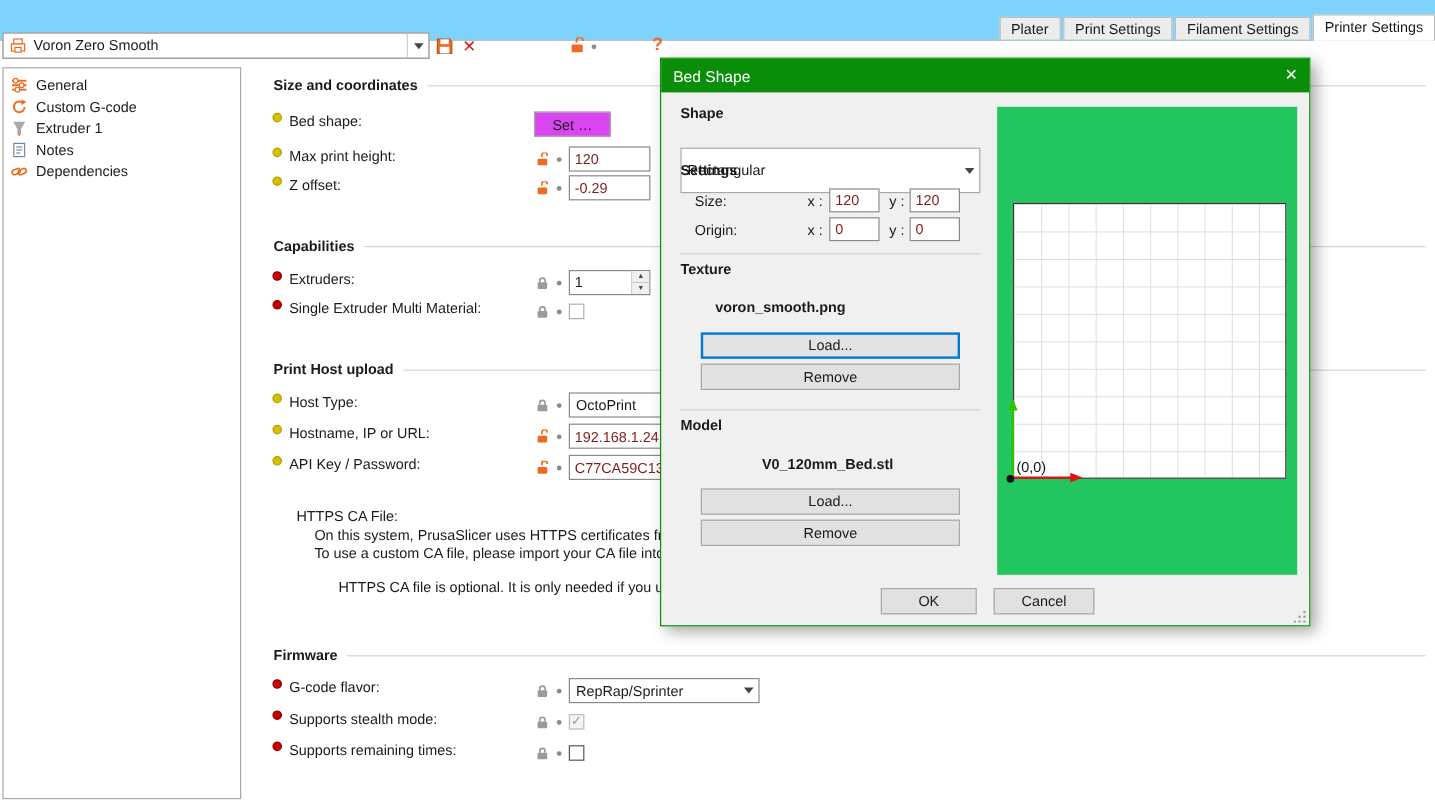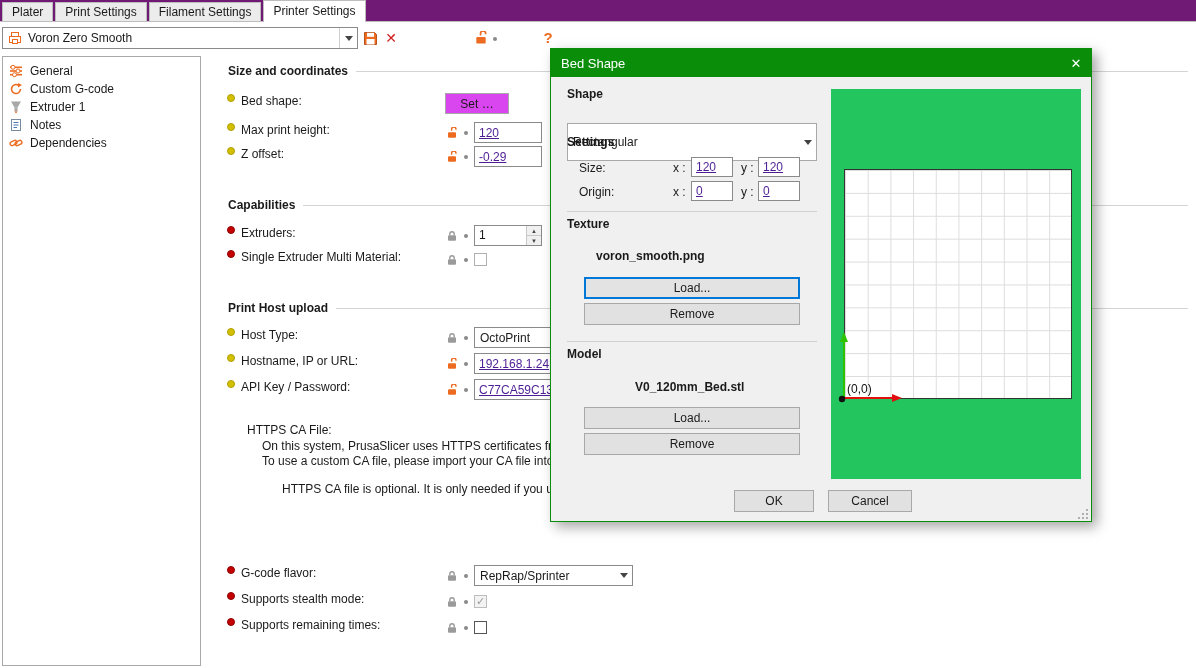--- a/index.html
+++ b/index.html
@@ -1,21 +1,21 @@
 <!DOCTYPE html>
 <html><head>
 <meta charset="utf-8">
 <style>
   html,body{margin:0;padding:0;background:#fff;}
   #app{position:relative;width:1196px;height:668px;background:#fff;overflow:hidden;
        font-family:"Liberation Sans","DejaVu Sans",sans-serif;font-size:12px;color:#1a1a1a;}
   .abs{position:absolute;}
   
-  .tabbar{position:absolute;left:0;top:0;width:1196px;height:22px;background:#701a75;
-          border-bottom:1px solid #bdbdbd;display:flex;align-items:flex-end;box-sizing:border-box;}
+  .tabbar{position:absolute;left:0;top:0;width:1196px;height:34px;background:#7dd3fc;
+          border-bottom:1px solid #bdbdbd;display:flex;align-items:flex-end;box-sizing:border-box;justify-content:flex-end;}
   .tab{height:18px;line-height:18px;padding:0 9px;background:#ececec;border:1px solid #bdbdbd;
        border-bottom:none;margin-left:2px;cursor:default;white-space:nowrap;}
   .tab.active{height:21px;line-height:21px;background:#fff;margin-bottom:-1px;z-index:3;position:relative;}
   
   .combo{background:#fff;border:1px solid #8a8a8a;display:flex;align-items:center;box-sizing:border-box;}
   .combo .txt{flex:1;padding:0 5px;white-space:nowrap;overflow:hidden;}
   .combo .arrowbox{width:17px;align-self:stretch;display:flex;align-items:center;justify-content:center;border-left:1px solid #d0d0d0;}
   .tri-down{width:0;height:0;border-left:4px solid transparent;border-right:4px solid transparent;border-top:5px solid #444;}
   .toolicon{position:absolute;display:flex;align-items:center;justify-content:center;}
   
@@ -26,21 +26,21 @@
   
   .section-head{position:absolute;display:flex;align-items:center;gap:8px;font-weight:bold;}
   .section-head .rule{flex:1;height:1px;background:#d4d4d4;}
   .rowlabel{position:absolute;display:flex;align-items:flex-start;gap:6px;height:20px;white-space:nowrap;}
   .bullet{width:8px;height:8px;border-radius:50%;display:inline-block;}
   .bullet.yellow{background:#d3c000;border:1px solid #b0a000;box-sizing:border-box;}
   .bullet.red{background:#c40000;border:1px solid #8f0000;box-sizing:border-box;}
   .lockgrp{position:absolute;display:flex;align-items:center;gap:6px;height:20px;}
   .dot{width:4px;height:4px;border-radius:50%;background:#8a8a8a;display:inline-block;}
   .tinput{position:absolute;border:1px solid #8a8a8a;background:#fff;box-sizing:border-box;
-          font:inherit;padding:0 4px;color:#4c1d95;text-decoration:underline;}
+          font:inherit;padding:0 4px;color:#7f1d1d;}
   .btn{position:absolute;display:flex;align-items:center;justify-content:center;background:#d946ef;
        border:1px solid #a8a8a8;box-sizing:border-box;cursor:default;white-space:nowrap;}
   .checkbox{position:absolute;width:13px;height:13px;background:#fff;border:1px solid #8a8a8a;
             box-sizing:border-box;display:flex;align-items:center;justify-content:center;font-size:11px;line-height:1;}
   .checkbox.disabled{background:#f3f3f3;border-color:#bdbdbd;color:#9a9a9a;}
   .spin{position:absolute;display:flex;border:1px solid #8a8a8a;background:#fff;box-sizing:border-box;}
   .spin .val{flex:1;padding:2px 4px;}
   .spin .btns{width:14px;display:flex;flex-direction:column;border-left:1px solid #c8c8c8;}
   .spin .btns div{flex:1;display:flex;align-items:center;justify-content:center;font-size:6px;color:#444;background:#f0f0f0;}
   .spin .btns div:first-child{border-bottom:1px solid #c8c8c8;}
@@ -281,20 +281,24 @@
       </svg>
     <span class="dot"></span>
   </div>
   <input class="tinput" style="left: 474px; top: 379px; width: 230px; height: 21px;" value="C77CA59C132">
 
   <div class="notes" style="left:247px;top:423px;">HTTPS CA File:</div>
   <div class="notes" style="left:262px;top:439px;">On this system, PrusaSlicer uses HTTPS certificates from the system Certificate Store or Keychain.</div>
   <div class="notes" style="left:262px;top:454px;">To use a custom CA file, please import your CA file into Certificate Store / Keychain.</div>
   <div class="notes" style="left:282px;top:482px;">HTTPS CA file is optional. It is only needed if you use HTTPS with a self-signed certificate.</div>
 
+  <div class="section-head" style="left:228px;top:539px;width:960px;">
+    <span>Firmware</span>
+      <div class="rule"></div>
+  </div>
 
   <div class="rowlabel" style="left:227px;top:566px;">
     <span class="bullet red"></span>
     <span>G-code flavor:</span>
   </div>
   <div class="lockgrp" style="left:446px;top:566px;">
     <svg width="12" height="12" viewBox="0 0 12 12">
         <use href="#ic-lock-closed"></use>
       </svg>
     <span class="dot"></span>

